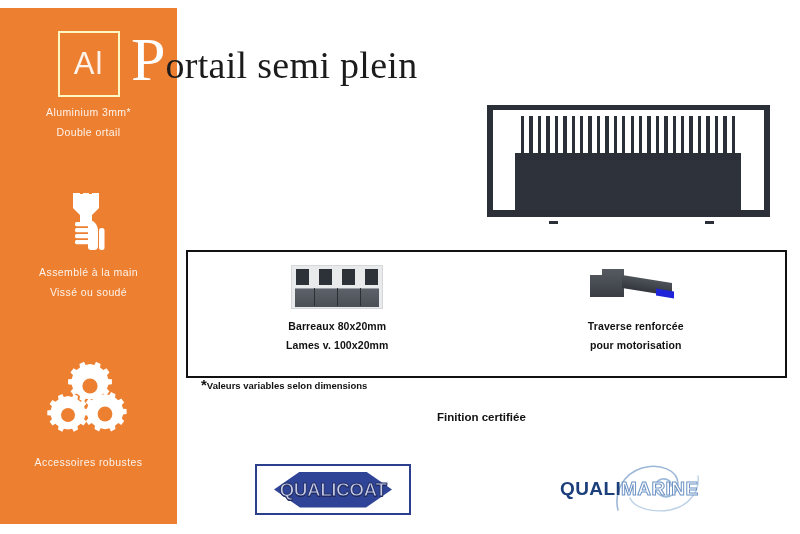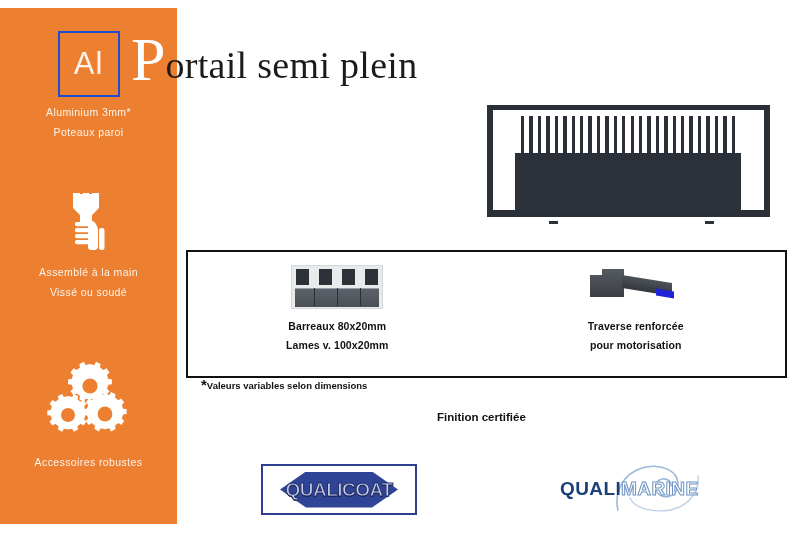--- a/index.html
+++ b/index.html
@@ -43,21 +43,21 @@
   .side-label {
     font-size: 10.5px;
     letter-spacing: .4px;
     line-height: 20px;
     color: #FDF3EA;
     font-weight: 500;
   }
   .al-box {
     width: 58px;
     height: 62px;
-    border: 2px solid #1d4ed8;
+    border: 2px solid #fef9c3;
     display: flex;
     align-items: center;
     justify-content: center;
     font-size: 31px;
     font-weight: 300;
     letter-spacing: 1px;
     color: #FDF3EA;
     font-family: "Liberation Sans", sans-serif;
   }
 
@@ -258,21 +258,21 @@
     top: 411px;
     font-size: 11.5px;
     font-weight: bold;
     color: #111111;
     white-space: nowrap;
   }
 
   
   #qualicoat {
     position: absolute;
-    left: 261px;
+    left: 255px;
     top: 464px;
     width: 152px;
     height: 47px;
     border: 2px solid #2b3f8c;
     background: #ffffff;
     overflow: hidden;
   }
   #qualicoat .diamond {
     position: absolute;
     left: 50%; top: 50%;
@@ -326,21 +326,21 @@
 
 <div id="page">
 
   <div id="sidebar">
 
     <div class="side-feature" style="top:18px;">
       <div class="side-icon">
         <div class="al-box">Al</div>
       </div>
       <div class="side-label">Aluminium 3mm*</div>
-      <div class="side-label">Poteaux paroi</div>
+      <div class="side-label">Double ortail</div>
     </div>
 
     <div class="side-feature" style="top:178px;">
       <div class="side-icon">
         <svg width="62" height="64" viewBox="0 0 62 64" aria-hidden="true">
 
           <path d="M16 2 L16 14 L22 20 L22 30 L31 30 L31 20 L37 14 L37 2 L31 2 L31 11 L27 13 L27 2 L21 2 L21 13 L22 13 L16 2 Z" fill="#FFFFFF"></path>
           <path d="M15 1 h7 v12 l3 3 v-15 h6 v15 l3 -3 v-12 h7 v15 l-7 7 v10 h-12 v-10 l-7 -7 z" fill="#FFFFFF"></path>
 
           <rect x="17" y="30" width="17" height="4.2" rx="1.6" fill="#FFFFFF"></rect>

